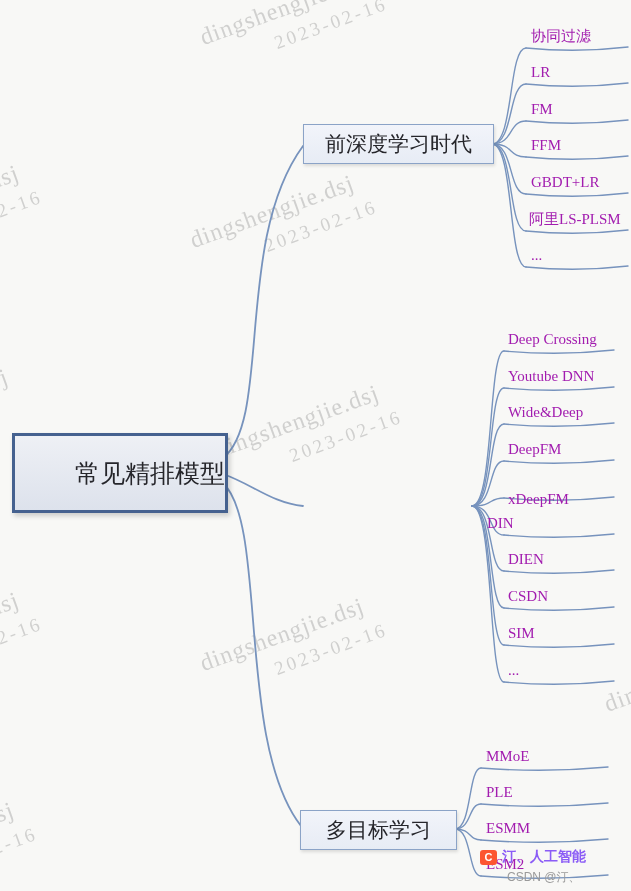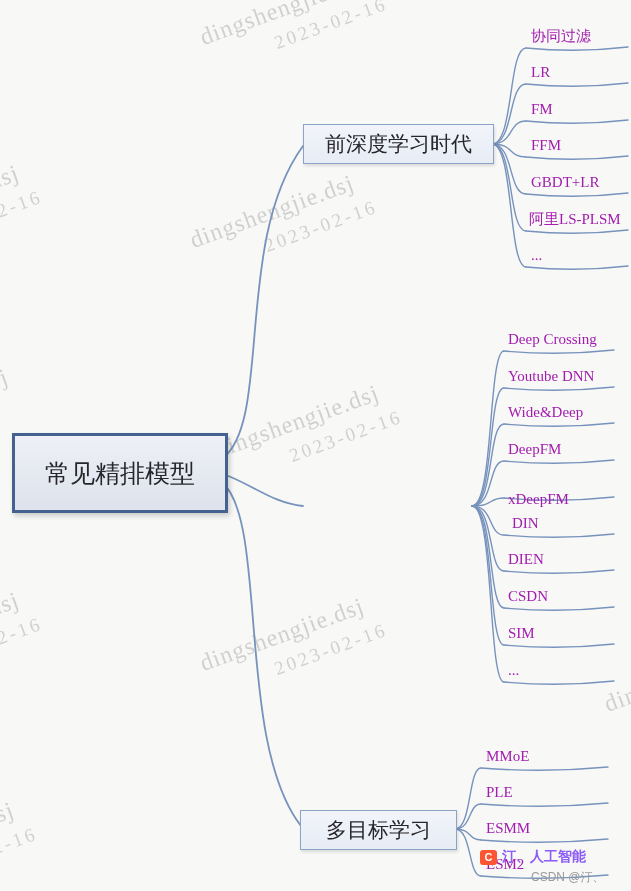--- a/index.html
+++ b/index.html
@@ -4,41 +4,41 @@
 <style>
   html,body{margin:0;padding:0;}
   .stage{position:relative;width:631px;height:891px;background:#f8f8f6;overflow:hidden;
          font-family:"Liberation Serif",serif;}
   svg.wires{position:absolute;left:0;top:0;pointer-events:none;}
 
   .node{position:absolute;display:flex;align-items:center;justify-content:center;
         border-radius:0;white-space:nowrap;color:#26262b;}
   .root-node{left:12px;top:433px;width:210px;height:74px;font-size:25px;
         background:linear-gradient(#eef0f5,#dde2ec);border:3px solid #45618f;
-        box-shadow:2px 3px 5px rgba(0,0,0,.18);}
+        box-shadow:2px 3px 5px rgba(0,0,0,.18);justify-content:flex-end;}
   .branch-node{background:linear-gradient(#f2f4fa,#e7ecf5);border:1.5px solid #8ba3c7;
         font-size:21px;box-shadow:1px 2px 3px rgba(0,0,0,.12);}
   .branch-1{left:303px;top:124px;width:189px;height:38px;}
   .branch-2{left:303px;top:487px;width:169px;height:38px;}
   .branch-3{left:300px;top:810px;width:155px;height:38px;}
 
   .leaf{position:absolute;font-size:15px;color:#a21caf;white-space:nowrap;line-height:18px;}
 
   .wm{position:absolute;transform:rotate(-20deg);color:rgba(125,125,125,.32);
       pointer-events:none;white-space:nowrap;}
   .wm .l1{font-size:24px;letter-spacing:1px;display:block;}
   .wm .l2{font-size:19px;letter-spacing:3px;display:block;margin:6px 0 0 68px;}
 
   .credit{position:absolute;left:480px;top:848px;width:150px;
       font-family:"Liberation Sans",sans-serif;}
   .credit-line1{display:flex;align-items:center;gap:5px;}
   .credit-logo{width:17px;height:15px;background:#fc5531;border-radius:3px;color:#fff;
       font-size:11px;font-weight:bold;display:flex;align-items:center;justify-content:center;}
   .credit-name{font-size:14px;font-weight:bold;color:#8b5cf6;white-space:nowrap;}
-  .credit-handle{font-size:12px;color:#9a9a9a;margin:3px 0 0 51px;white-space:nowrap;}
+  .credit-handle{font-size:12px;color:#9a9a9a;margin:3px 0 0 27px;white-space:nowrap;}
 </style>
 </head>
 <body>
 
 <div class="stage">
 
   <div class="wm" style="left:200px;top:-8px;">
     <span class="l1">dingshengjie.dsj</span>
     <span class="l2">2023-02-16</span>
   </div>
@@ -147,21 +147,21 @@
   <div class="leaf" style="left:531px;top:136px;">FFM</div>
   <div class="leaf" style="left:531px;top:173px;">GBDT+LR</div>
   <div class="leaf" style="left:529px;top:210px;">阿里LS-PLSM</div>
   <div class="leaf" style="left:531px;top:246px;">...</div>
 
   <div class="leaf" style="left:508px;top:330px;">Deep Crossing</div>
   <div class="leaf" style="left:508px;top:367px;">Youtube DNN</div>
   <div class="leaf" style="left:508px;top:403px;">Wide&amp;Deep</div>
   <div class="leaf" style="left:508px;top:440px;">DeepFM</div>
   <div class="leaf" style="left:508px;top:490px;">xDeepFM</div>
-  <div class="leaf" style="left:512px;top:514px;">DIN</div>
+  <div class="leaf" style="left:487px;top:514px;">DIN</div>
   <div class="leaf" style="left:508px;top:550px;">DIEN</div>
   <div class="leaf" style="left:508px;top:587px;">CSDN</div>
   <div class="leaf" style="left:508px;top:624px;">SIM</div>
   <div class="leaf" style="left:508px;top:661px;">...</div>
 
   <div class="leaf" style="left:486px;top:747px;">MMoE</div>
   <div class="leaf" style="left:486px;top:783px;">PLE</div>
   <div class="leaf" style="left:486px;top:819px;">ESMM</div>
   <div class="leaf" style="left:486px;top:855px;">ESM2</div>
 

